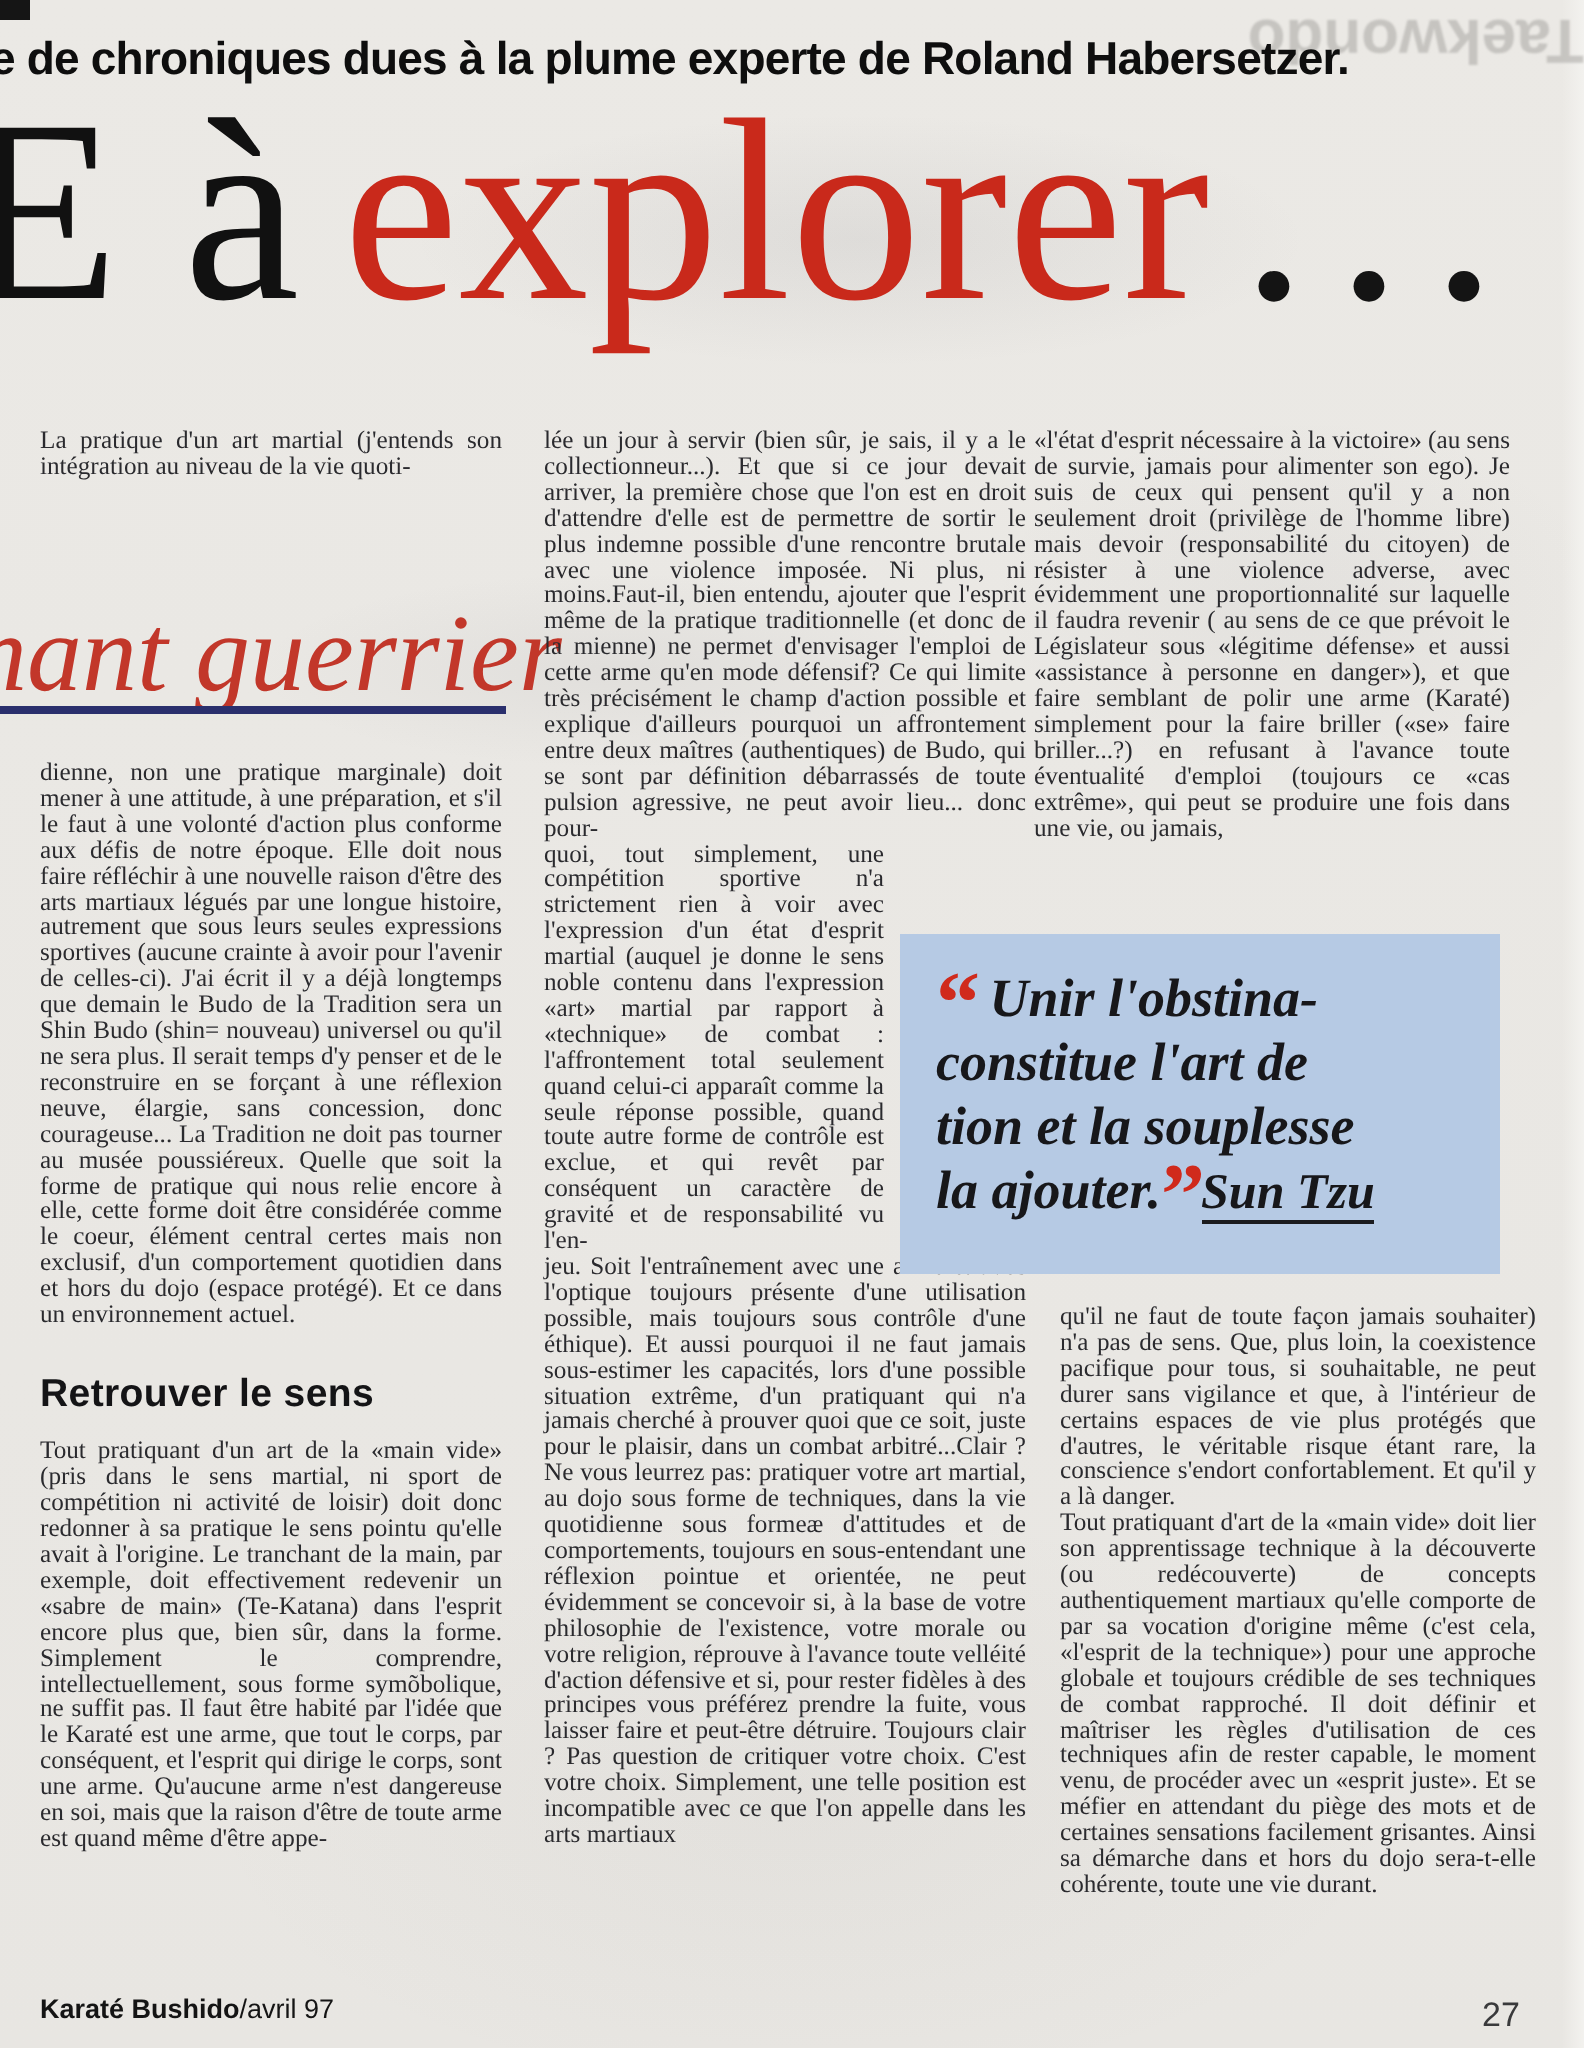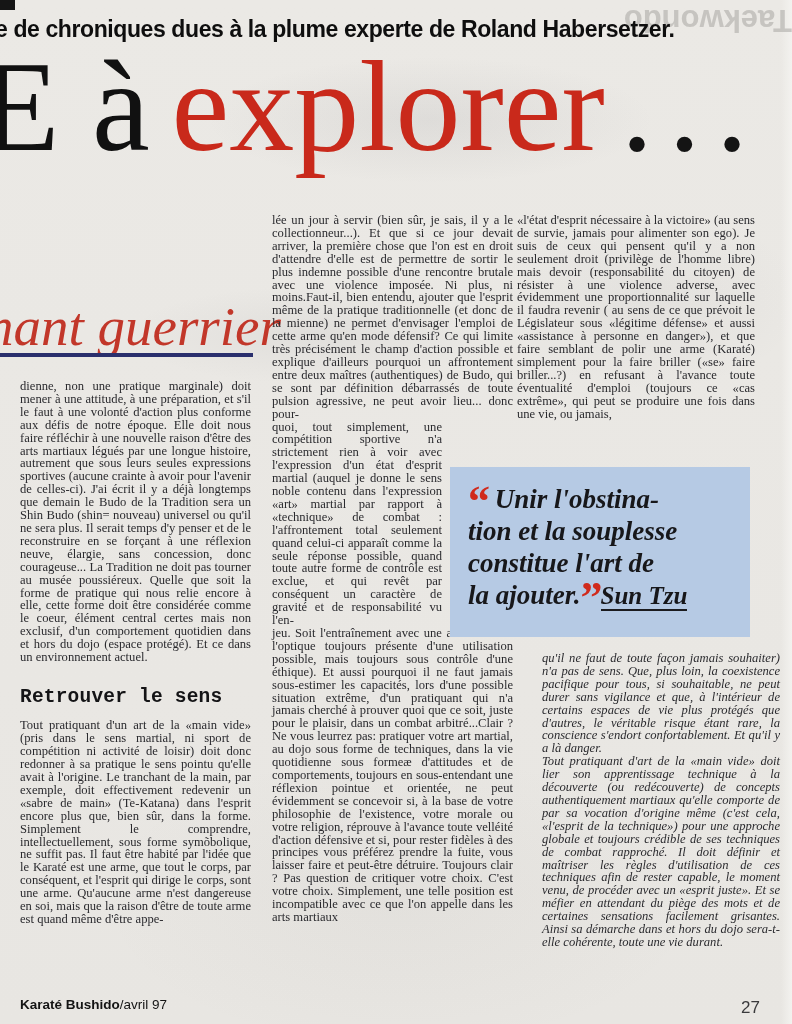--- a/index.html
+++ b/index.html
@@ -41,32 +41,32 @@
   .main-title .t-red{color:#c9291b;margin-left:22px;}
   .main-title .t-dots{color:#141414;margin-left:16px;letter-spacing:15px;}
 
   .body-text{font-size:12.6px;line-height:12.9px;text-align:justify;color:#2a2a2e;}
   .body-text p{margin:0;}
   .col{position:absolute;width:231px;}
   .col1a{left:20px;top:214px;}
   .col1b{left:20px;top:380px;}
   .col2{left:272px;top:214px;width:241px;}
   .col3a{left:517px;top:214px;width:238px;}
-  .col3b{left:542px;top:652px;width:238px;font-style:italic;}
+  .col3b{left:530px;top:652px;width:238px;}
   .narrow{width:170px;}
 
   .red-heading{
     position:absolute;left:-14px;top:299px;
     font-size:55px;font-style:italic;color:#c2372a;
     white-space:nowrap;line-height:1;
   }
   .red-underline{position:absolute;left:0;top:353px;width:253px;height:4px;background:#2a2f6d;}
 
   .subheading{
-    font-family:Liberation Mono, monospace;
+    font-family:Liberation Sans, sans-serif;
     font-weight:700;font-size:19.5px;line-height:1.15;letter-spacing:0.2px;
     color:#141416;margin:22px 0 11px 0;text-align:left;
   }
 
   .quote-box{
     position:absolute;left:450px;top:467px;width:300px;height:170px;
     background:#b6cae4;
     box-sizing:border-box;
     padding:16px 14px 0 18px;
     font-size:27px;font-weight:700;font-style:italic;line-height:32px;
@@ -97,20 +97,21 @@
   <div class="corner-mark"></div>
   <div class="edge-right"></div>
 
   <div class="ghost">Taekwondo</div>
 
   <div class="kicker">e de chroniques dues à la plume experte de Roland Habersetzer.</div>
 
   <div class="main-title"><span class="t-black">E à</span><span class="t-red">explorer</span><span class="t-dots">...</span></div>
 
   <div class="col col1a body-text">
+    <p>La pratique d'un art martial (j'entends son intégration au niveau de la vie quoti-</p>
   </div>
 
   <div class="red-heading">hant guerrier</div>
   <div class="red-underline"></div>
 
   <div class="col col1b body-text">
     <p>dienne, non une pratique marginale) doit mener à une attitude, à une préparation, et s'il le faut à une volonté d'action plus conforme aux défis de notre époque. Elle doit nous faire réfléchir à une nouvelle raison d'être des arts martiaux légués par une longue histoire, autrement que sous leurs seules expressions sportives (aucune crainte à avoir pour l'avenir de celles-ci). J'ai écrit il y a déjà longtemps que demain le Budo de la Tradition sera un Shin Budo (shin= nouveau) universel ou qu'il ne sera plus. Il serait temps d'y penser et de le reconstruire en se forçant à une réflexion neuve, élargie, sans concession, donc courageuse... La Tradition ne doit pas tourner au musée poussiéreux. Quelle que soit la forme de pratique qui nous relie encore à elle, cette forme doit être considérée comme le coeur, élément central certes mais non exclusif, d'un comportement quotidien dans et hors du dojo (espace protégé). Et ce dans un environnement actuel.</p>
     <div class="subheading">
       <div>Retrouver le sens</div>
     </div>
@@ -127,22 +128,22 @@
     <p>«l'état d'esprit nécessaire à la victoire» (au sens de survie, jamais pour alimenter son ego). Je suis de ceux qui pensent qu'il y a non seulement droit (privilège de l'homme libre) mais devoir (responsabilité du citoyen) de résister à une violence adverse, avec évidemment une proportionnalité sur laquelle il faudra revenir ( au sens de ce que prévoit le Législateur sous «légitime défense» et aussi «assistance à personne en danger»), et que faire semblant de polir une arme (Karaté) simplement pour la faire briller («se» faire briller...?) en refusant à l'avance toute éventualité d'emploi (toujours ce «cas extrême», qui peut se produire une fois dans une vie, ou jamais,</p>
   </div>
   <div class="col col3b body-text">
     <p>qu'il ne faut de toute façon jamais souhaiter) n'a pas de sens. Que, plus loin, la coexistence pacifique pour tous, si souhaitable, ne peut durer sans vigilance et que, à l'intérieur de certains espaces de vie plus protégés que d'autres, le véritable risque étant rare, la conscience s'endort confortablement. Et qu'il y a là danger.</p>
     <p>Tout pratiquant d'art de la «main vide» doit lier son apprentissage technique à la découverte (ou redécouverte) de concepts authentiquement martiaux qu'elle comporte de par sa vocation d'origine même (c'est cela, «l'esprit de la technique») pour une approche globale et toujours crédible de ses techniques de combat rapproché. Il doit définir et maîtriser les règles d'utilisation de ces techniques afin de rester capable, le moment venu, de procéder avec un «esprit juste». Et se méfier en attendant du piège des mots et de certaines sensations facilement grisantes. Ainsi sa démarche dans et hors du dojo sera-t-elle cohérente, toute une vie durant.</p>
   </div>
 
   <div class="quote-box">
     <div class="quote-line"><span class="qmark">“</span>
       <span>Unir l'obstina-</span></div>
+    <div class="quote-line">constitue l'art de</div>
     <div class="quote-line">tion et la souplesse</div>
-    <div class="quote-line">constitue l'art de</div>
     <div class="quote-line"><span>la ajouter.</span><span class="qmark">”</span><span class="attribution">Sun Tzu</span></div>
   </div>
 
   <div class="footer-credit"><b>Karaté Bushido</b><span>/avril 97</span></div>
 
   <div class="page-number">27</div>
 
 </div>
 
 </body></html>

